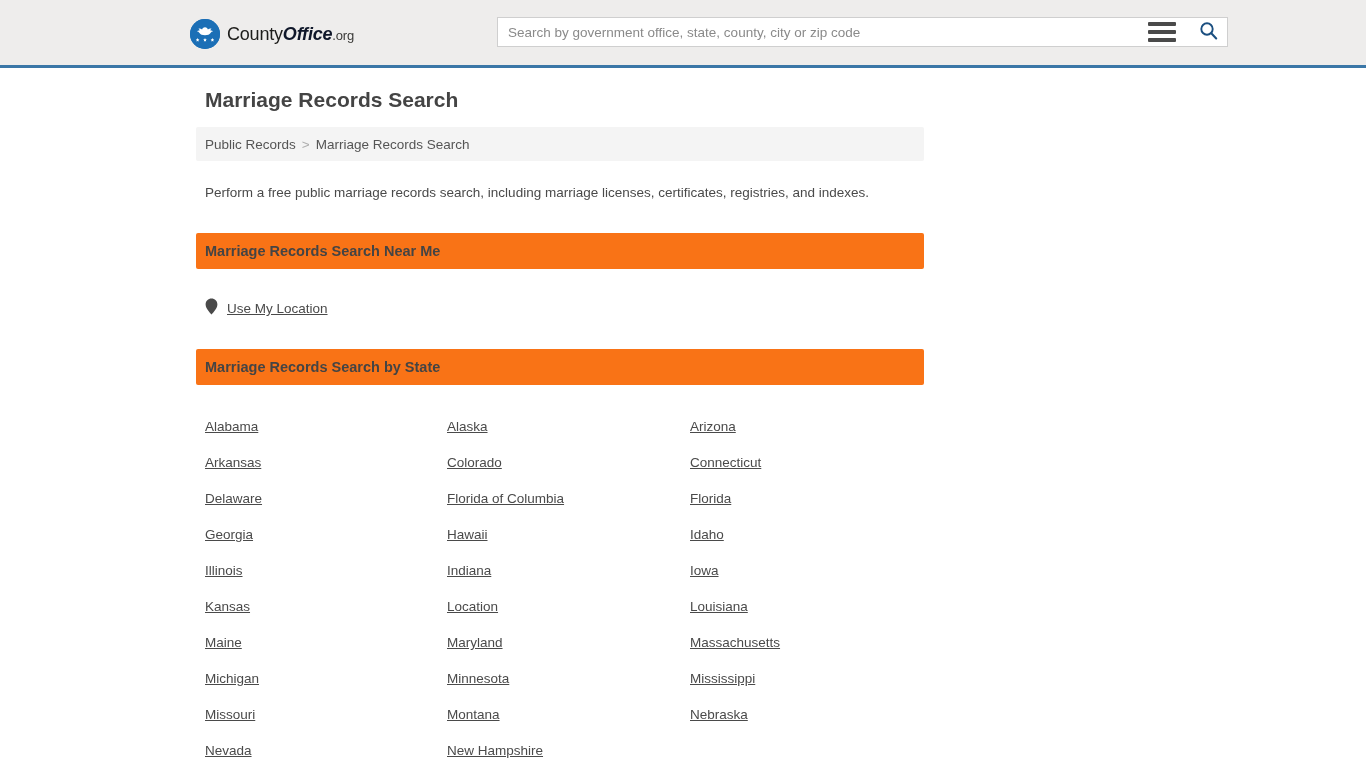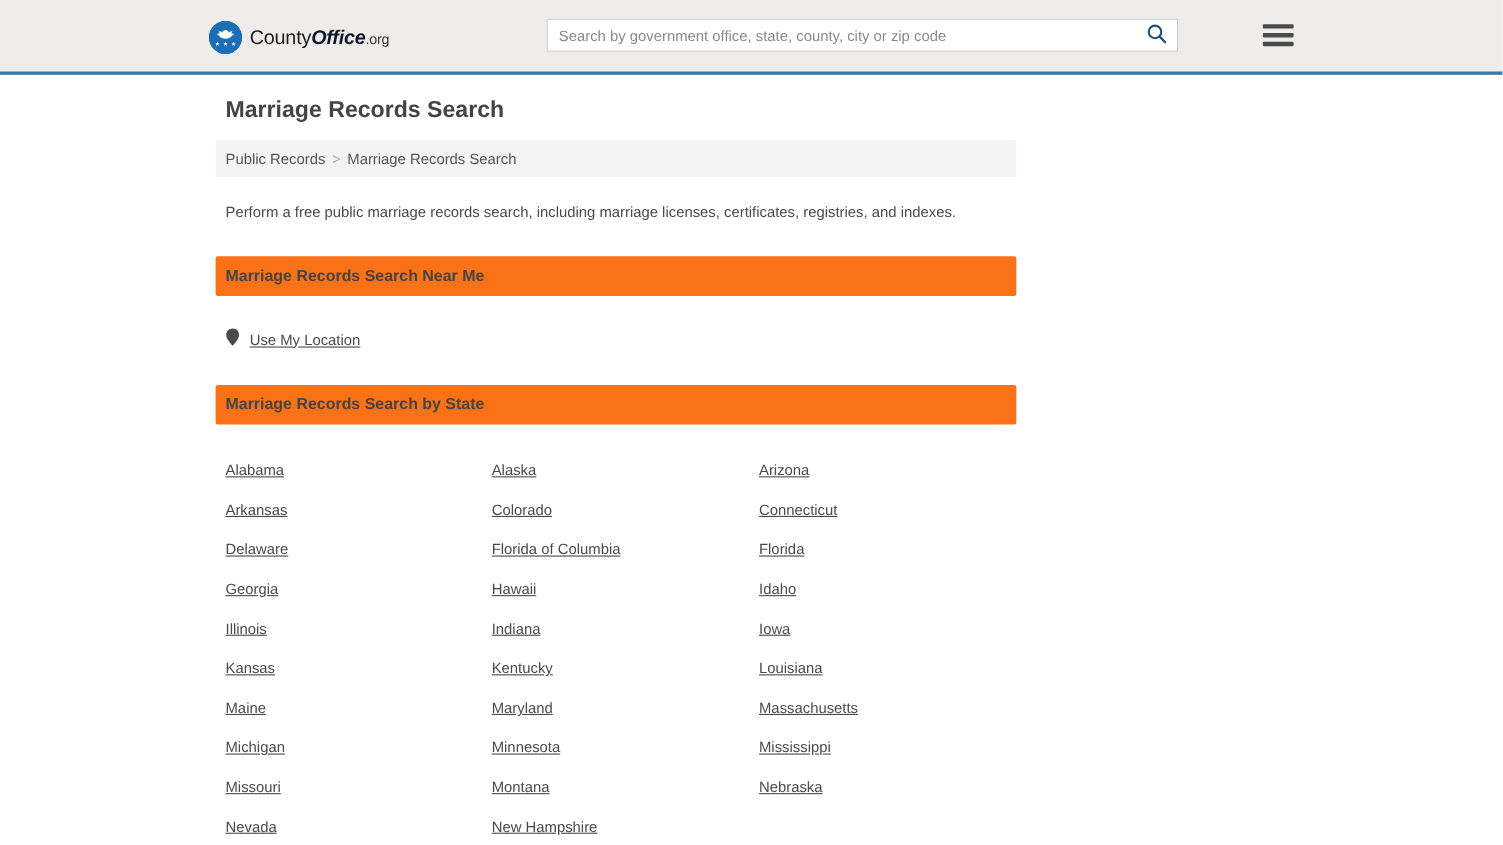--- a/index.html
+++ b/index.html
@@ -49,21 +49,21 @@
     white-space: nowrap;
   }
   .brand-county { color: #1d1d1b; }
   .brand-office { color: #0f172a; font-weight: bold; font-style: italic; }
   .brand-org { color: #3b3b39; font-size: 13px; }
 
   .search-wrap {
     position: absolute;
     left: 497px;
     top: 17px;
-    width: 574px;
+    width: 731px;
     height: 30px;
     background: #ffffff;
     border: 1px solid #cfcfcf;
     display: flex;
     align-items: center;
   }
   .search-input {
     flex: 1 1 auto;
     height: 28px;
     border: 0;
@@ -277,21 +277,21 @@
         <a href="#">Delaware</a>
         <a href="#">Florida of Columbia</a>
         <a href="#">Florida</a>
         <a href="#">Georgia</a>
         <a href="#">Hawaii</a>
         <a href="#">Idaho</a>
         <a href="#">Illinois</a>
         <a href="#">Indiana</a>
         <a href="#">Iowa</a>
         <a href="#">Kansas</a>
-        <a href="#">Kentucky</a>
+        <a href="#">Location</a>
         <a href="#">Louisiana</a>
         <a href="#">Maine</a>
         <a href="#">Maryland</a>
         <a href="#">Massachusetts</a>
         <a href="#">Michigan</a>
         <a href="#">Minnesota</a>
         <a href="#">Mississippi</a>
         <a href="#">Missouri</a>
         <a href="#">Montana</a>
         <a href="#">Nebraska</a>

